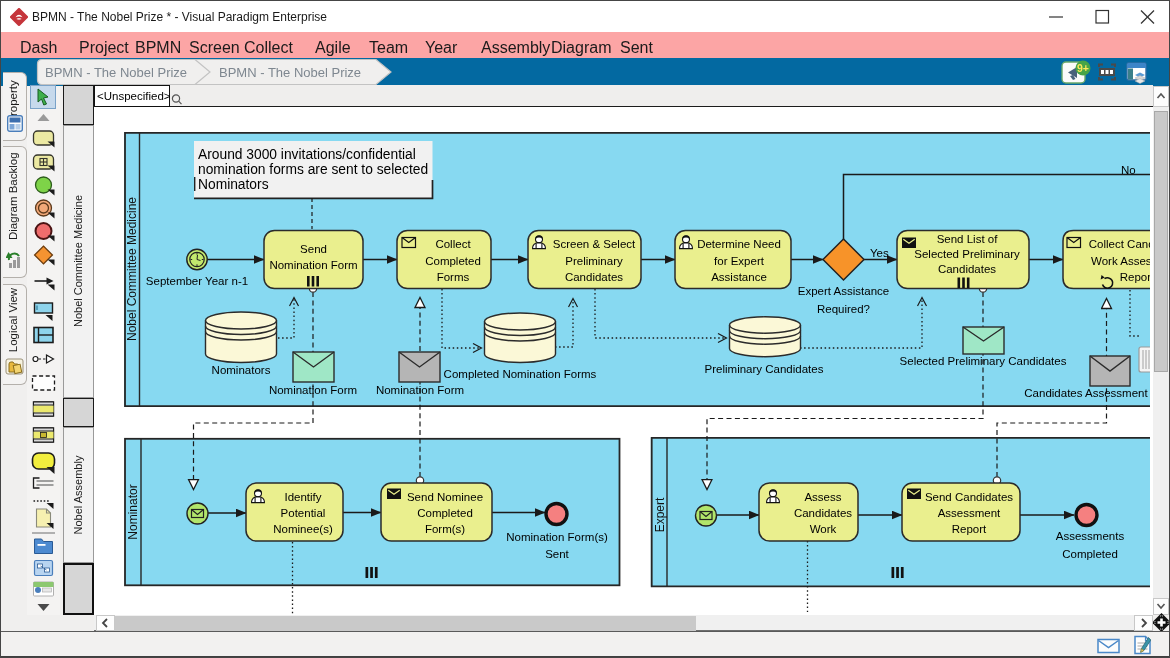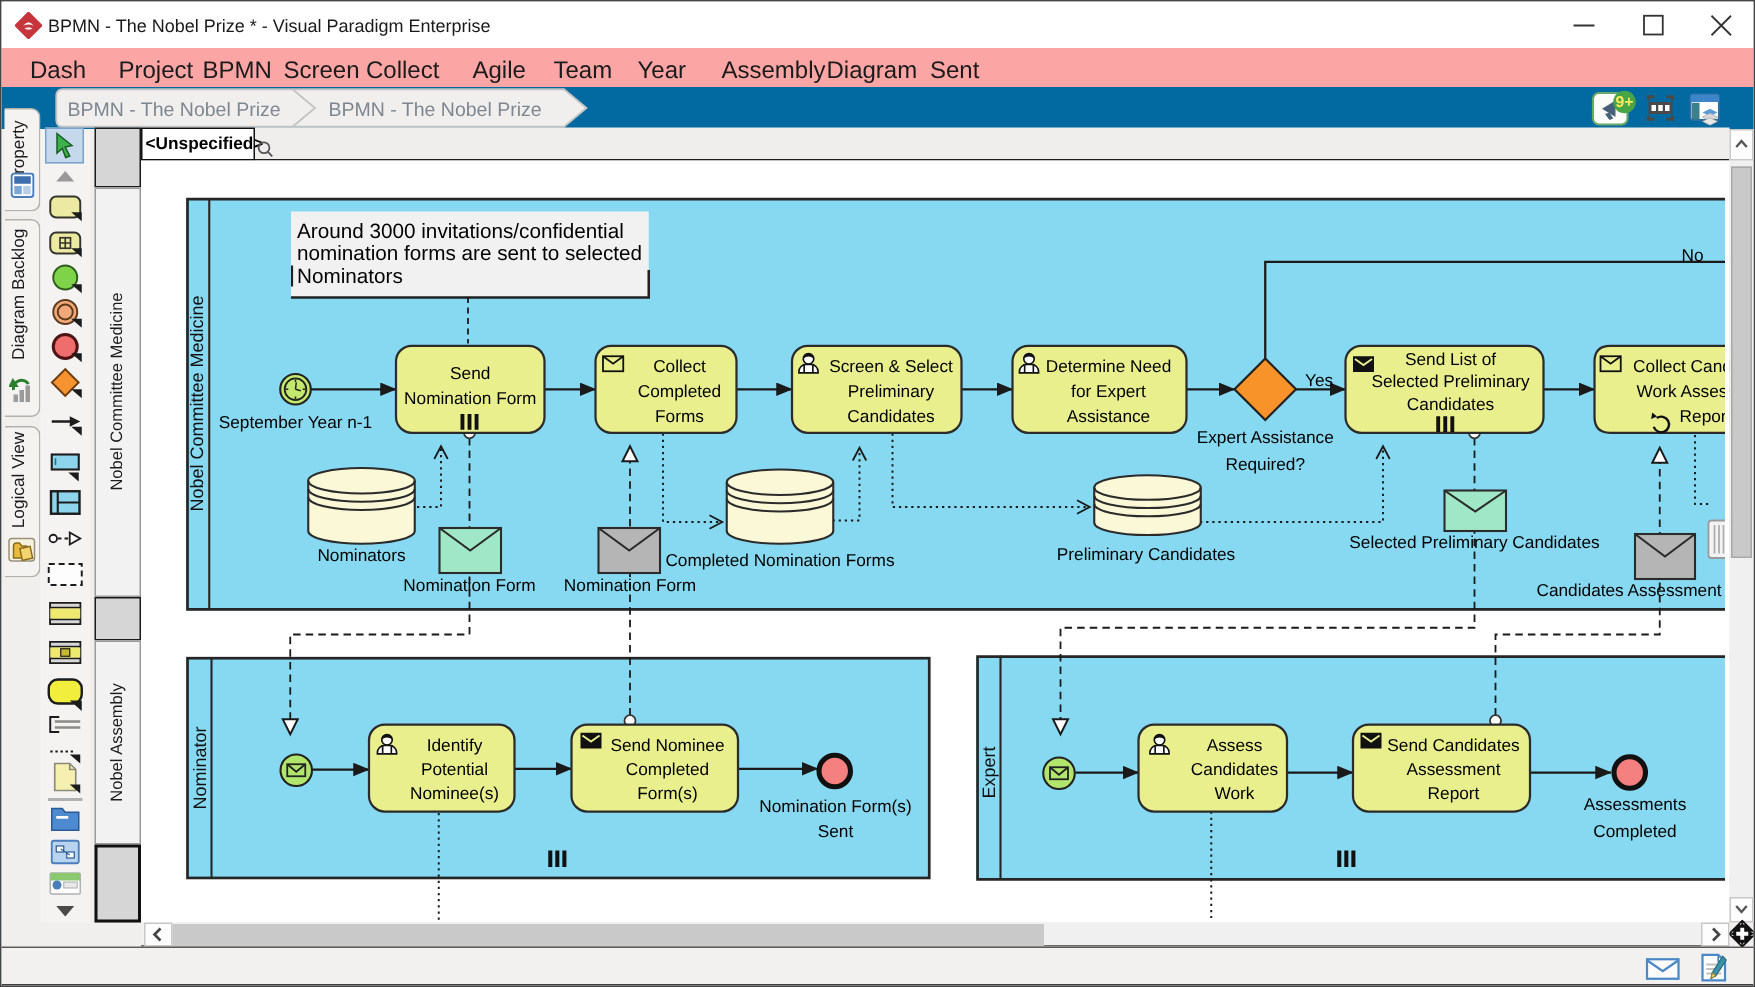--- a/index.html
+++ b/index.html
@@ -18,21 +18,21 @@
   #mainbg { left:0; top:85px; width:1168px; height:545px; background:#f0efee; }
   
   .vtab { position:absolute; left:2px; width:24px; background:#f4f3f2; border:1px solid #b4b0ab; border-left:none; border-radius:0 6px 6px 0; }
   .vtext { position:absolute; transform:rotate(-90deg); transform-origin:center; font-size:11.5px; color:#1b1b1b; white-space:nowrap; }
   
   #palette { left:26px; top:85px; width:33px; height:529px; background:#f4f3f2; }
   
   .stripbox { position:absolute; left:62px; width:31px; }
   
   #canvtool { left:93px; top:84px; width:1059px; height:22px; background:#efeeed; border-bottom:1.5px solid #1c1c1c; }
-  #unspec { left:93px; top:84px; width:76px; height:21.5px; background:#fff; border:1.5px solid #111; font-size:11.5px; color:#000; padding-left:2px; padding-top:3.5px;font-weight:bold; }
+  #unspec { left:93px; top:84px; width:76px; height:21.5px; background:#fff; border:1.5px solid #111; font-size:11.5px; color:#000; padding-left:2px; padding-top:3.5px; }
   
   #canvas { left:93px; top:106px; width:1059px; height:508px; background:#fff; overflow:hidden; }
   
   #vscroll { left:1152px; top:85px; width:16px; height:529px; background:#f0f0f0; }
   #hscrollrow { left:93px; top:614px; width:1059px; height:16px; background:#f0f0f0; border-bottom:1.5px solid #6e6e6e;}
   #statusbar { left:0; top:631px; width:1168px; height:25px; background:#f2f1f0; }
   .sbtn { position:absolute; background:#fdfdfd; color:#444; text-align:center; }
 </style>
 </head>
 <body>

